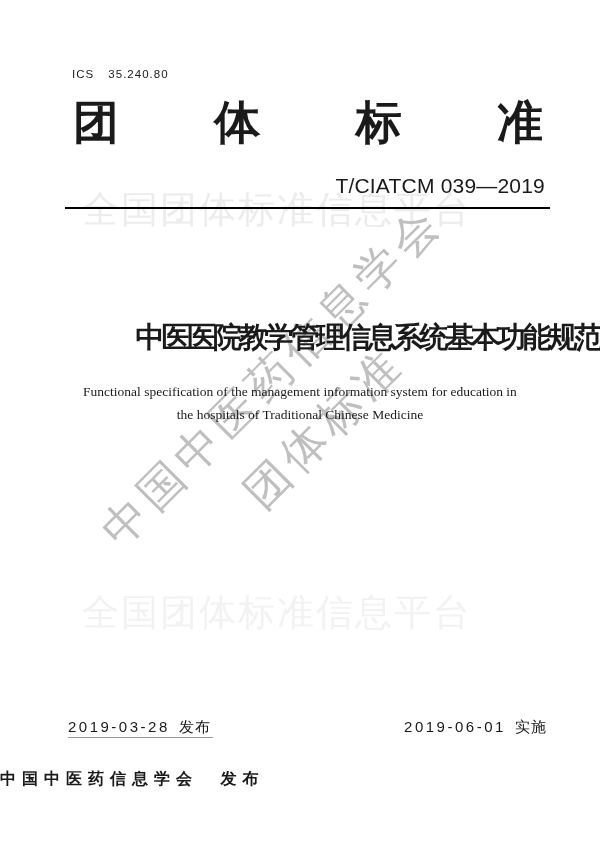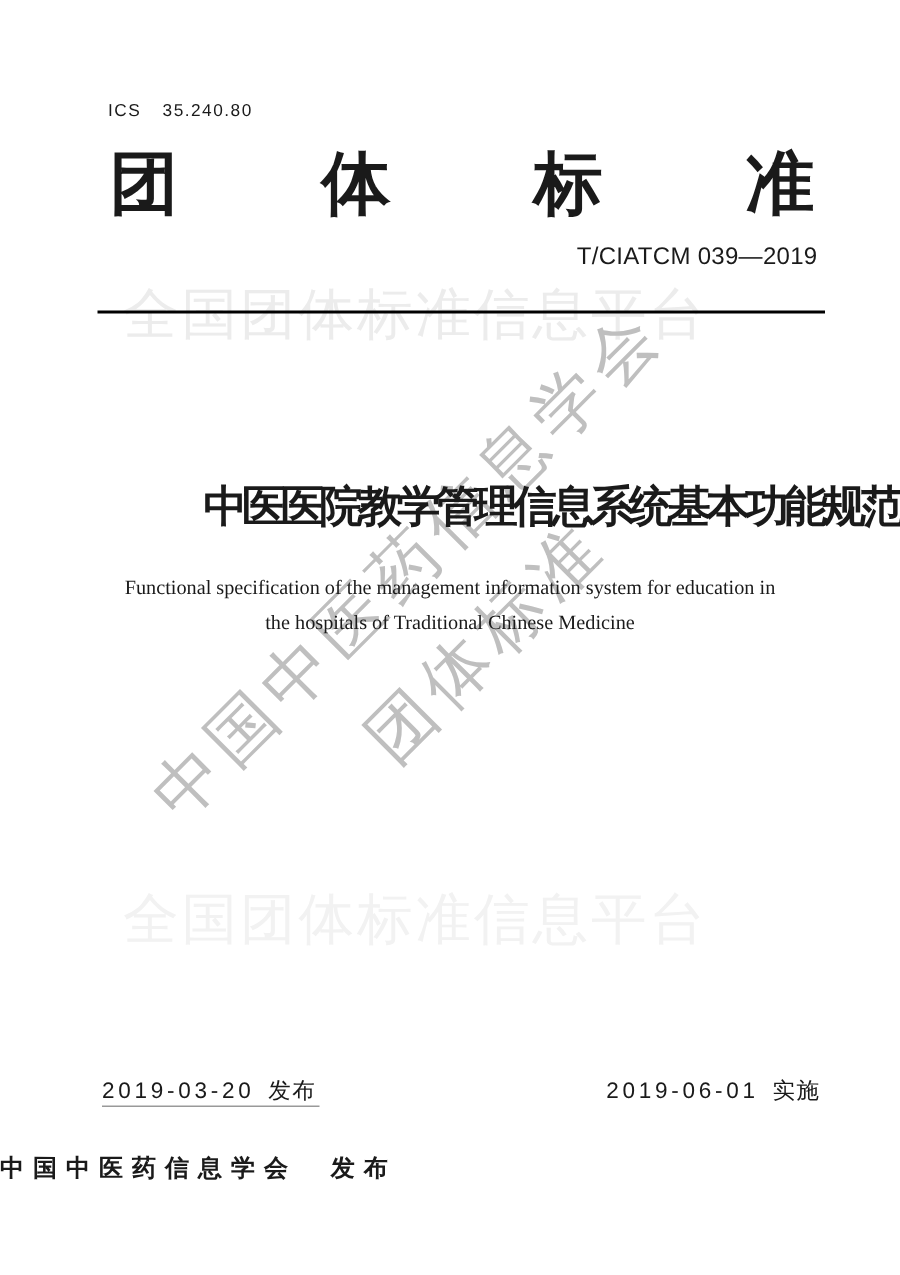--- a/index.html
+++ b/index.html
@@ -35,22 +35,22 @@
     position:absolute;left:72px;top:26px;
     font-size:11.5px;letter-spacing:1px;word-spacing:10px;margin-top:42px;
   }
   .doc-type{
     position:absolute;left:73px;top:99px;width:470px;
     display:flex;justify-content:space-between;
     font-size:46px;font-weight:600;line-height:1;
     z-index:1;
   }
   .std-no{
-    position:absolute;right:55px;top:163px;
-    font-size:16px;letter-spacing:0.2px;
+    position:absolute;right:55px;top:174px;
+    font-size:21px;letter-spacing:0.2px;
     z-index:1;
   }
   .rule{
     position:absolute;left:65px;top:207px;width:485px;height:2px;
     background:var(--rule,#000);z-index:1;
   }
   
   .title-zh{
     position:absolute;left:0;right:0;top:318px;
     text-align:right;
@@ -111,21 +111,21 @@
 
   <div class="title-zh">中医医院教学管理信息系统基本功能规范</div>
 
   <div class="title-en">
     <div>Functional specification of the management information system for education in</div>
     <div>the hospitals of Traditional Chinese Medicine</div>
   </div>
 
   <div class="dates">
     <div>
-      <span class="date-num">2019-03-20</span>
+      <span class="date-num">2019-03-28</span>
       <span class="date-label">发布</span>
     </div>
     <div>
       <span class="date-num">2019-06-01</span>
       <span class="date-label">实施</span>
     </div>
   </div>
   <div class="date-underline"></div>
 
   <div class="publisher">

